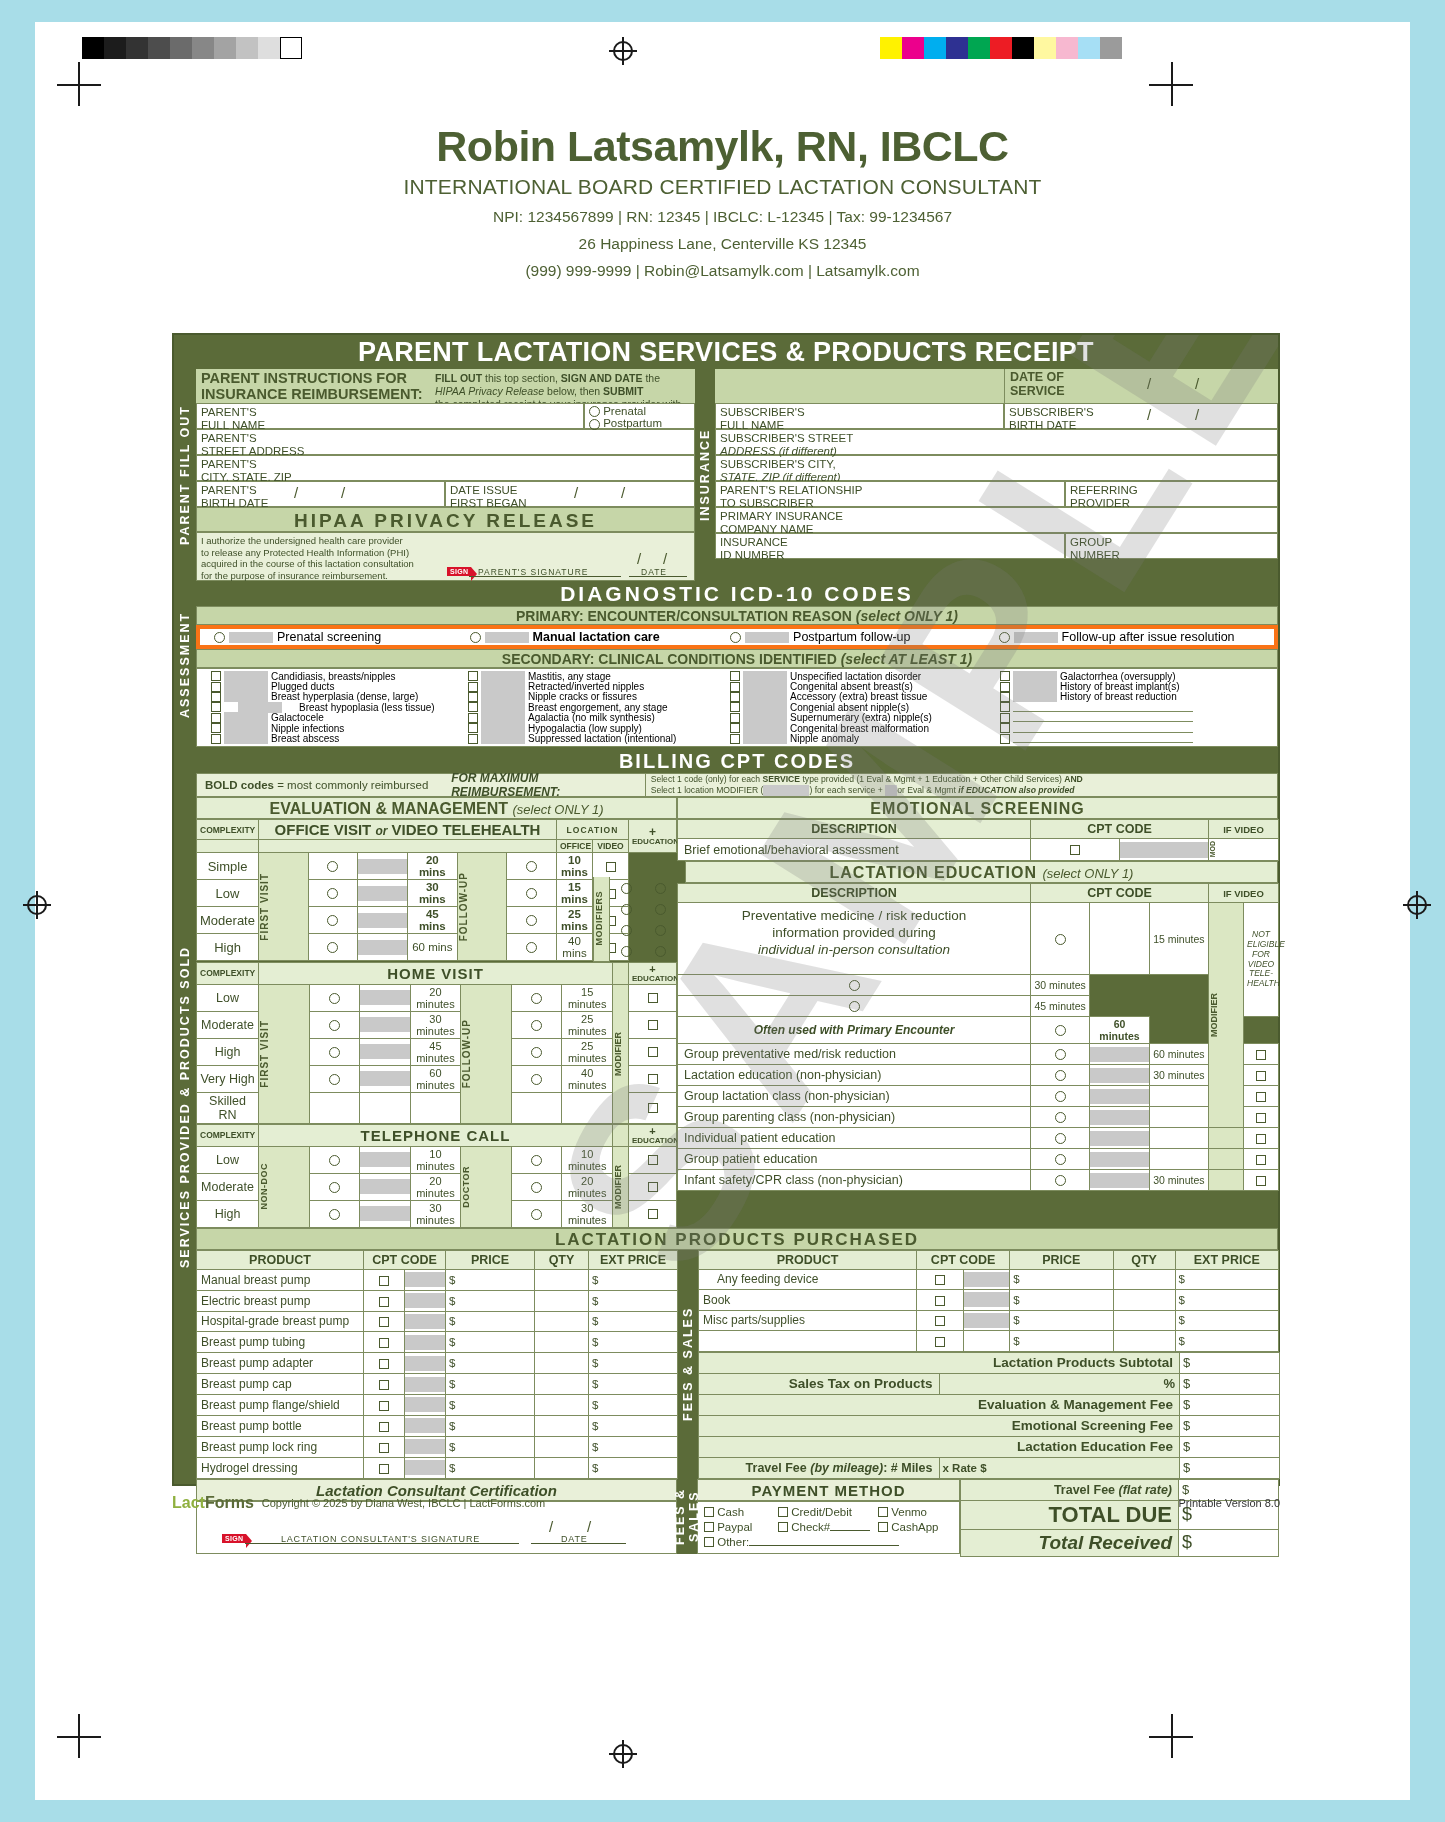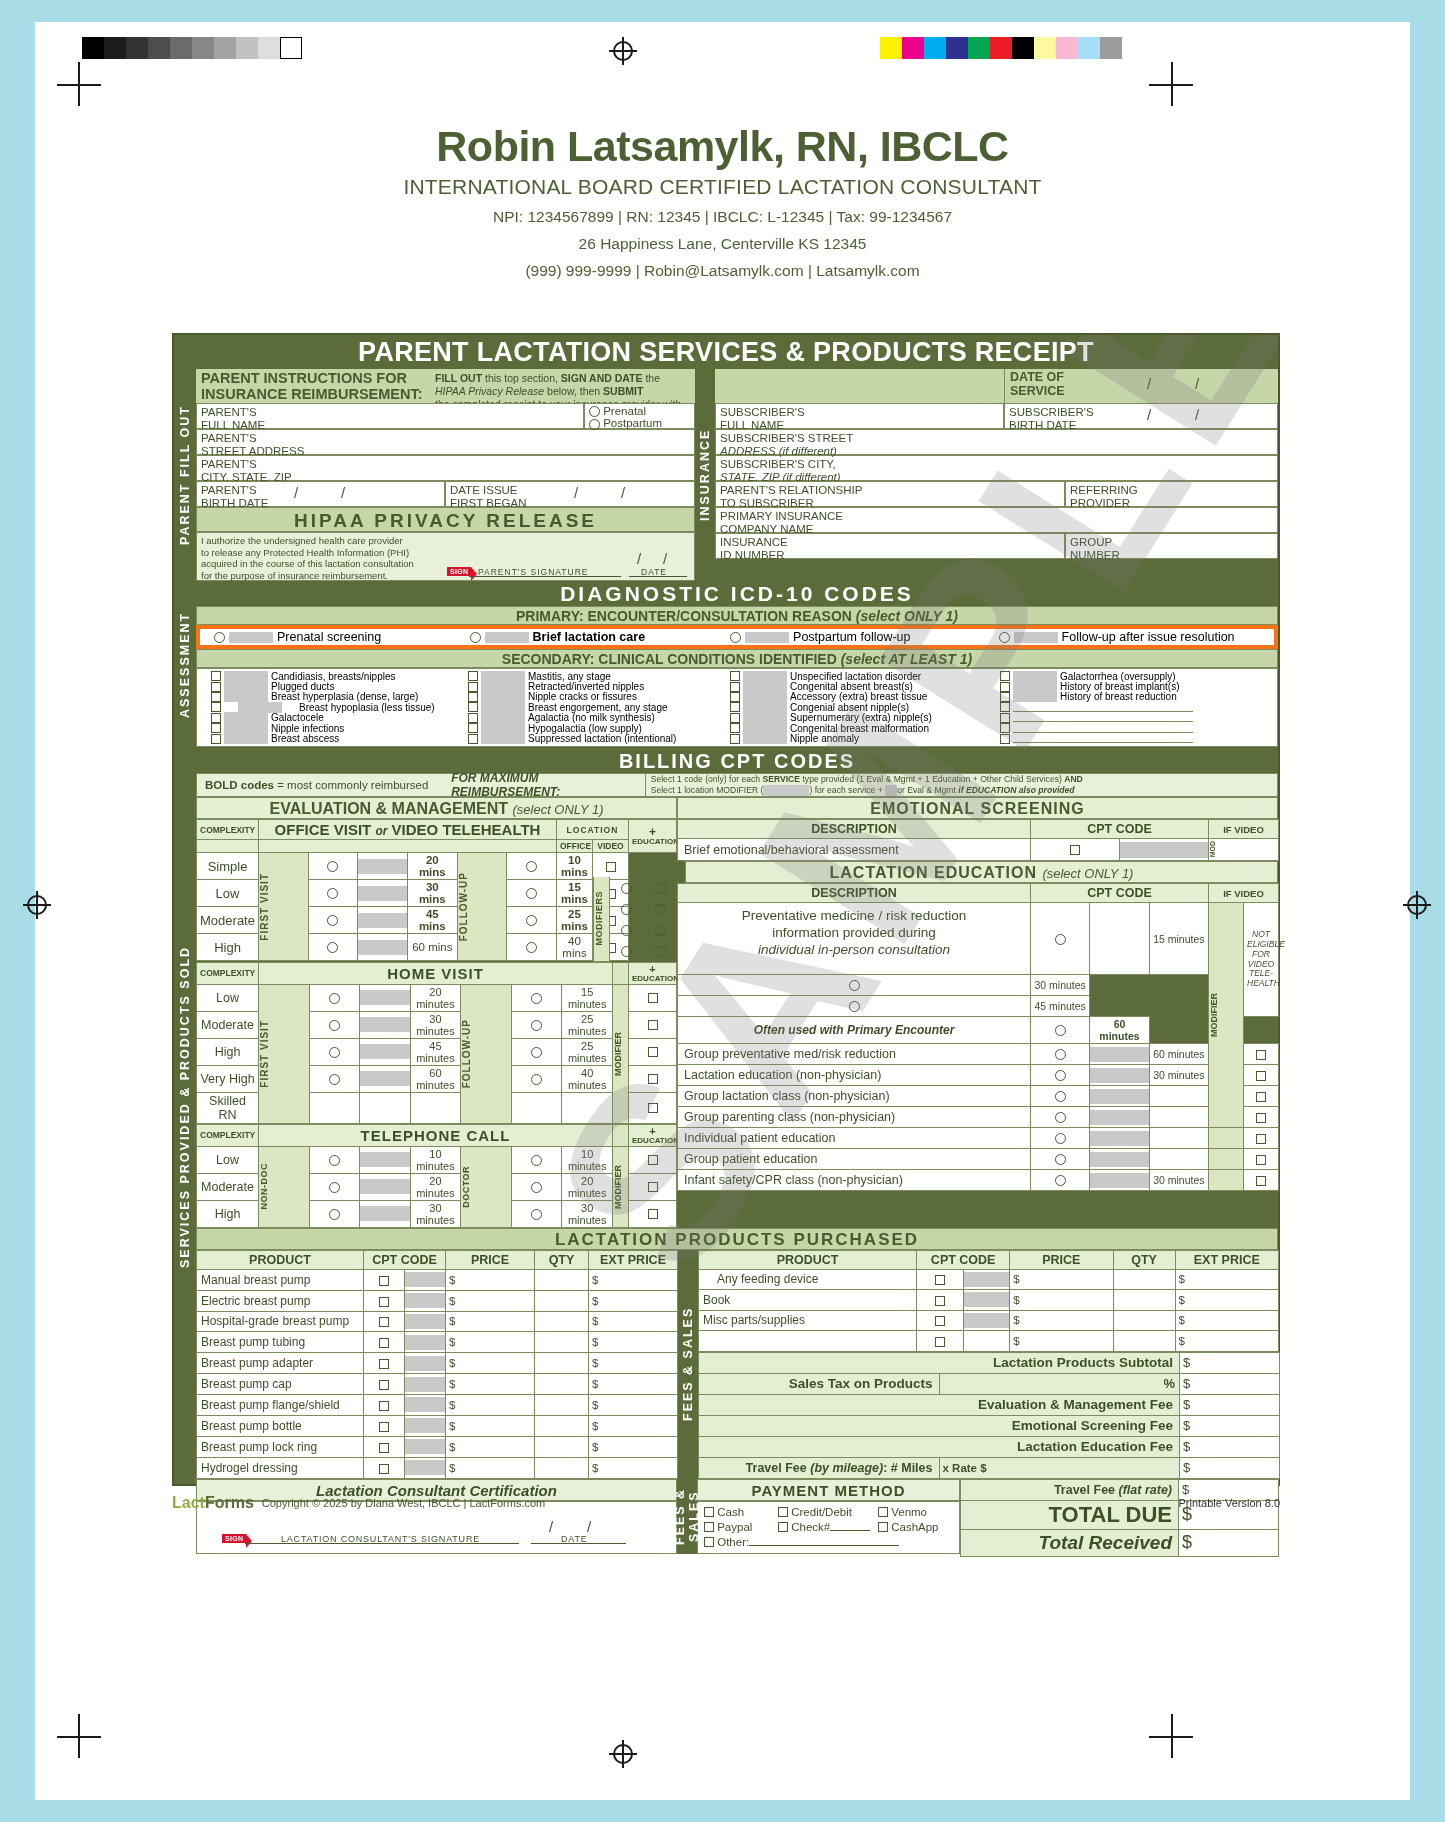--- a/index.html
+++ b/index.html
@@ -271,21 +271,21 @@
         </div>
         <div class="row" style="height:24px;background:#fff;border:4px solid #f97316;box-sizing:border-box;align-items:center;">
           <div style="width:271px;display:flex;align-items:center;gap:4px;padding-left:14px;box-sizing:border-box;">
             <span class="radio"></span>
               <span class="gbox" style="width:44px;"></span>
             <span style="font-size:12.5px;">Prenatal screening</span>
           </div>
           <div style="width:262px;display:flex;align-items:center;gap:4px;">
             <span class="radio"></span>
               <span class="gbox" style="width:44px;"></span>
-            <span class="b" style="font-size:12.5px;">Brief lactation care</span>
+            <span class="b" style="font-size:12.5px;">Manual lactation care</span>
           </div>
           <div style="width:270px;display:flex;align-items:center;gap:4px;">
             <span class="radio"></span>
               <span class="gbox" style="width:44px;"></span>
             <span style="font-size:12.5px;">Postpartum follow-up</span>
           </div>
           <div style="width:277px;display:flex;align-items:center;gap:4px;">
             <span class="radio"></span>
               <span class="gbox" style="width:44px;"></span>
             <span style="font-size:12.5px;">Follow-up after issue resolution</span>

